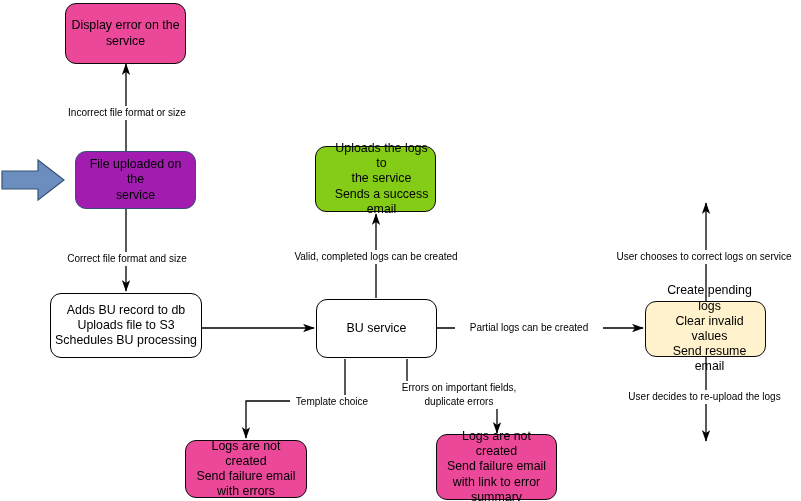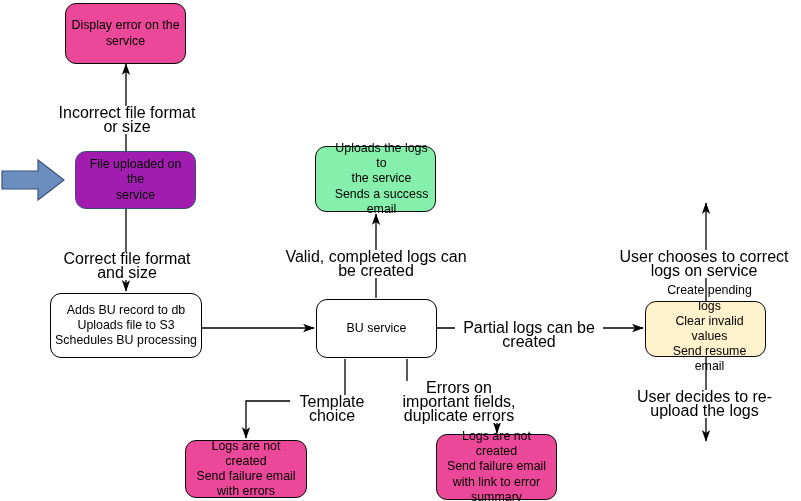--- a/index.html
+++ b/index.html
@@ -40,27 +40,27 @@
     text-align: center;
     font-size: 12.4px;
     line-height: 15.2px;
     color: #000000;
     background: #ffffff;
     padding: 2px 4px;
     white-space: pre-line;
   }
   .node.pink   { background: #ec4899; border-color: #0b0b0b; }
   .node.blue   { background: #a21caf; border-color: #36537a; margin-left: 10px; }
-  .node.green  { background: #86efac; border-color: #0b0b0b; padding-left: 16px; }
+  .node.green  { background: #84cc16; border-color: #0b0b0b; padding-left: 16px; }
   .node.yellow { background: #fff2cc; border-color: #0b0b0b; }
   .node.plain  { background: #ffffff; border-color: #000000; }
 
   .edge-label {
     position: absolute;
-    font-size: 16px;
+    font-size: 10px;
     line-height: 14px;
     color: #000000;
     background: #ffffff;
     text-align: center;
     white-space: pre-line;
     padding: 0 2px;
     box-sizing: border-box;
   }
   .node-text { display: block; width: 100%; }
 </style>

